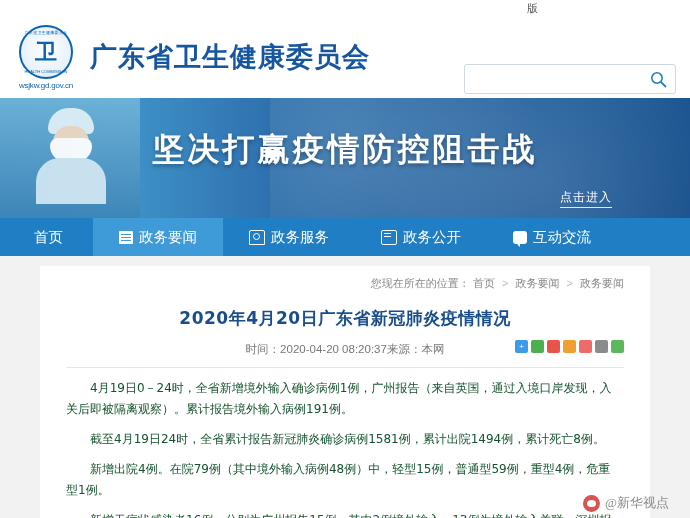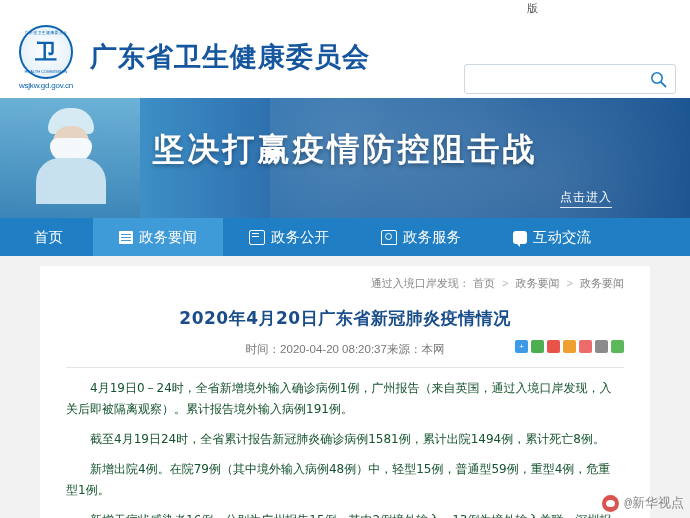--- a/index.html
+++ b/index.html
@@ -385,28 +385,28 @@
     margin: 0 8px 9px 0;
     font-size: 12px;
     line-height: 21px;
     color: #14532d;
     text-indent: 2em;
     font-family: "DejaVu Sans", sans-serif;
   }
   
   .watermark {
     position: absolute;
-    right: 6px;
+    right: 21px;
     bottom: 6px;
     display: flex;
     align-items: center;
     gap: 5px;
     color: #8a8a8a;
     font-size: 13px;
-    font-family: Liberation Mono, monospace;
+    font-family: Liberation Serif, serif;
   }
   .weibo-eye {
     width: 17px; height: 17px;
     border-radius: 50%;
     background: #d9534f;
     position: relative;
     display: inline-block;
   }
   .weibo-eye::after {
     content: "";
@@ -467,38 +467,38 @@
 
   <div class="nav">
     <div class="nav-item first">
       <span>首页</span>
     </div>
     <div class="nav-item active">
       <span class="nav-ico ico-doc"></span>
       <span>政务要闻</span>
     </div>
     <div class="nav-item">
+      <span class="nav-ico ico-serv"></span>
+      <span>政务服务</span>
+    </div>
+    <div class="nav-item">
       <span class="nav-ico ico-open"></span>
       <span>政务公开</span>
-    </div>
-    <div class="nav-item">
-      <span class="nav-ico ico-serv"></span>
-      <span>政务服务</span>
     </div>
     <div class="nav-item">
       <span class="nav-ico ico-chat"></span>
       <span>互动交流</span>
     </div>
   </div>
 
   <div class="content-wrap">
     <div class="card">
 
       <div class="breadcrumb">
-        <span>通过入境口岸发现：</span>
+        <span>您现在所在的位置：</span>
         <a>首页</a>
         <span class="sep">&gt;</span>
         <a>政务要闻</a>
         <span class="sep">&gt;</span>
         <a>政务要闻</a>
       </div>
 
       <div class="article-title">2020年4月20日广东省新冠肺炎疫情情况</div>
 
       <div class="meta-row">

